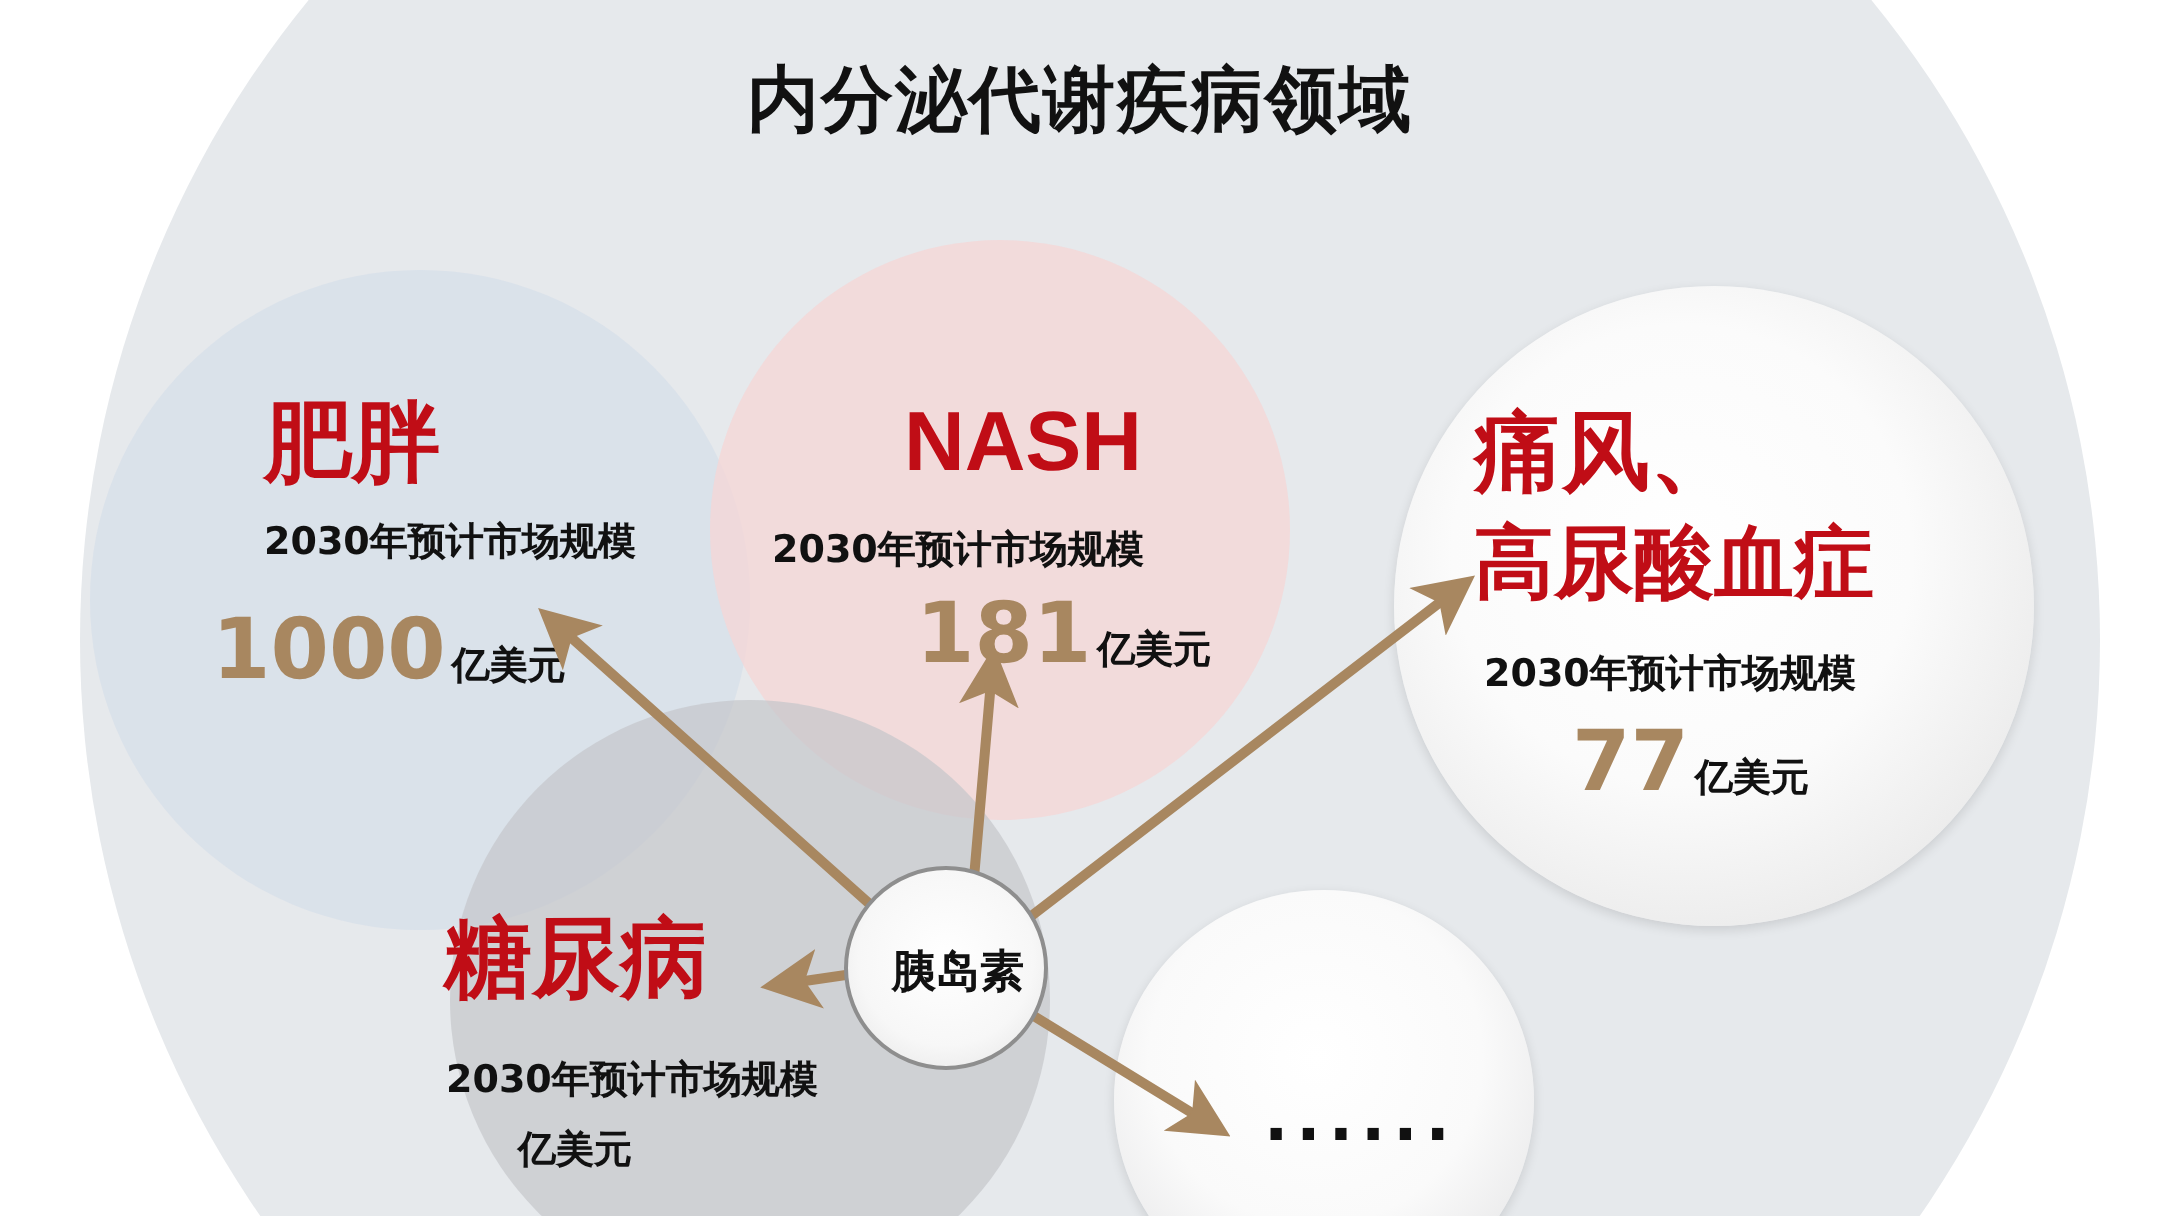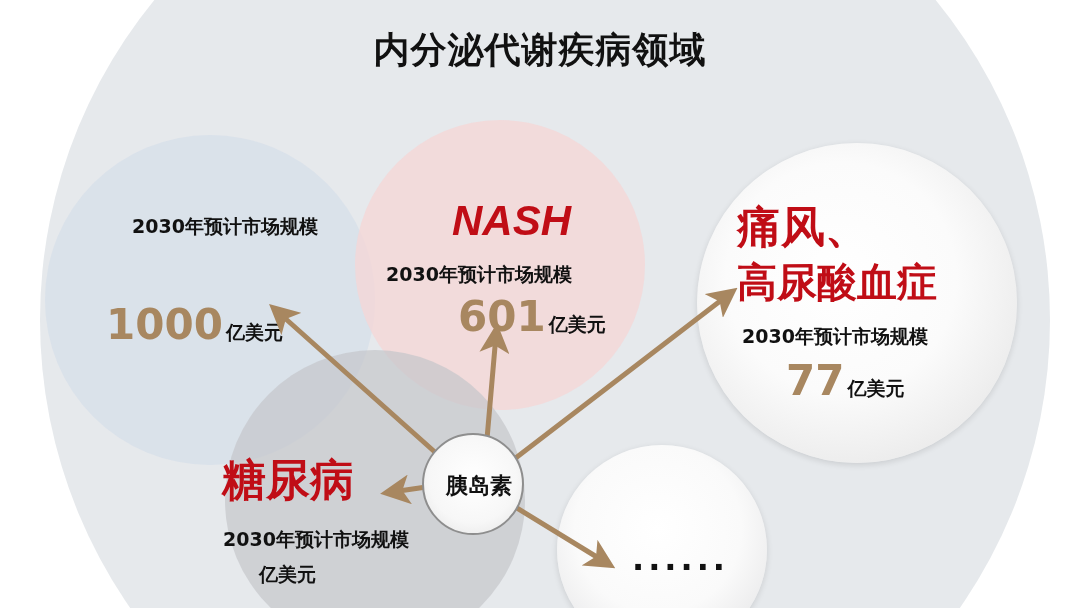--- a/index.html
+++ b/index.html
@@ -42,31 +42,32 @@
 <div class="circle" id="big"></div>
 <div class="circle" id="c-obesity"></div>
 <div class="circle" id="c-nash"></div>
 <div class="circle" id="c-diabetes"></div>
 <div class="circle" id="c-gout"></div>
 <div class="circle" id="c-more"></div>
 
 <div class="abs title">内分泌代谢疾病领域</div>
 
 <div class="abs" style="left:132px; top:200px;">
+  <div class="dname" style="font-size:44px; line-height:1;">肥胖</div>
   <div class="sub" style="margin-top:14px;">2030年预计市场规模</div>
 </div>
 <div class="abs value-row" style="left:106px; top:304px;">
   <span class="num">1000</span>
   <span class="unit">亿美元</span>
 </div>
 
-<div class="abs dname" style="left:452px; top:200px; font-size:42px; line-height:1; font-family:'Liberation Sans', sans-serif;font-style:italic;">NASH</div>
+<div class="abs dname" style="left:452px; top:200px; font-size:42px; line-height:1; font-family:'Liberation Sans', sans-serif;">NASH</div>
 <div class="abs sub" style="left:386px; top:262px;">2030年预计市场规模</div>
 <div class="abs value-row" style="left:458px; top:296px;">
-  <span class="num">601</span>
+  <span class="num">181</span>
   <span class="unit">亿美元</span>
 </div>
 
 <div class="abs dname" style="left:737px; top:205px; font-size:44px; line-height:1;">痛风、</div>
 <div class="abs dname" style="left:737px; top:262px; font-size:40px; line-height:1;">高尿酸血症</div>
 <div class="abs sub" style="left:742px; top:324px;">2030年预计市场规模</div>
 <div class="abs value-row" style="left:750px; top:360px;margin-left:36px;">
   <span class="num">77</span>
   <span class="unit">亿美元</span>
 </div>

